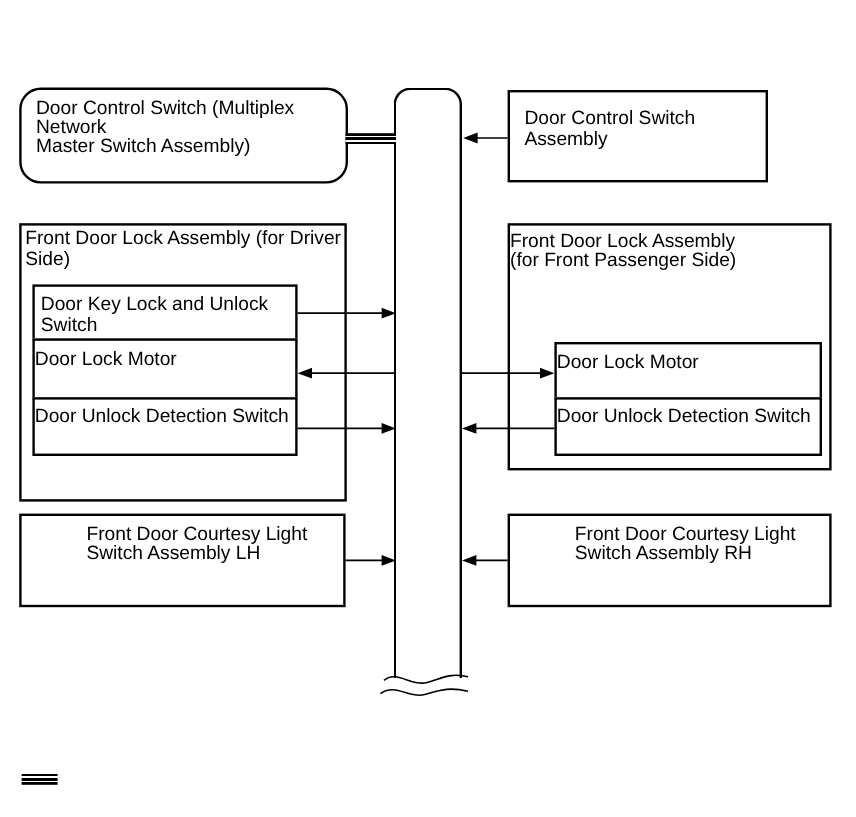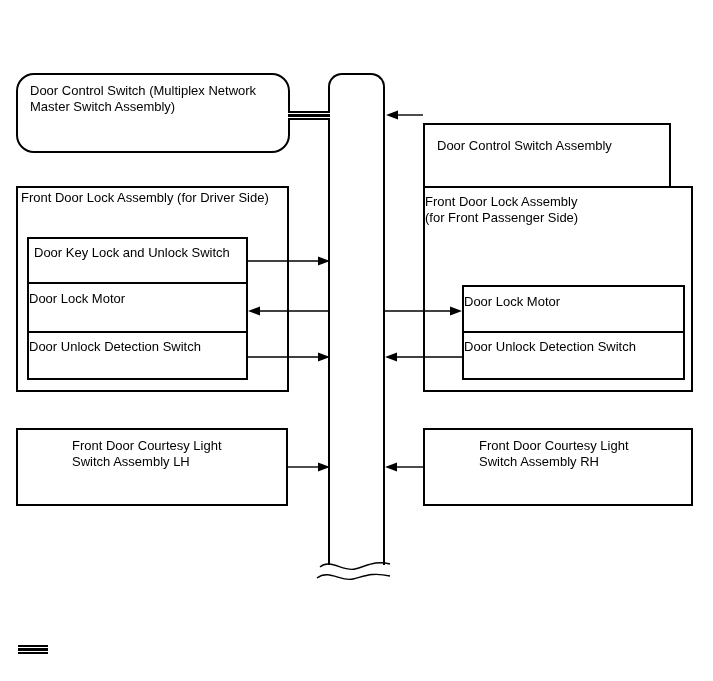--- a/index.html
+++ b/index.html
@@ -1,21 +1,21 @@
 <!DOCTYPE html>
 <html><head>
 <meta charset="utf-8">
 <style>
   html,body{margin:0;padding:0;background:#fff;}
   #canvas{
     position:relative;
     width:713px;height:681px;
     background:#ffffff;
     font-family:"Liberation Sans",sans-serif;
-    font-size:13px;
+    font-size:16px;
     color:#000;
     overflow:hidden;
   }
   .box{
     position:absolute;
     border:2px solid #000;
     background:#fff;
     box-sizing:border-box;
   }
   .rounded{border-radius:18px;}
@@ -52,25 +52,25 @@
 
 <div id="canvas">
 
   <div class="box rounded" style="left:16px;top:73px;width:274px;height:80px;padding:8px 12px;">
     <span class="lbl pre" style="line-height:16px;">Door Control Switch (Multiplex Network
 Master Switch Assembly)</span>
   </div>
 
   <div id="ecu-bar"></div>
 
-  <div class="box" style="left:423px;top:75px;width:248px;height:77px;padding:13px 12px;margin-top:48px;">
+  <div class="box" style="left:423px;top:75px;width:217px;height:77px;padding:13px 12px;">
     <span class="lbl">Door Control Switch Assembly</span>
   </div>
 
-  <div class="box" style="left:16px;top:186px;width:273px;height:206px;">
+  <div class="box" style="left:16px;top:186px;width:273px;height:232px;">
     <span class="lbl" style="position:absolute;left:3px;top:2px;">Front Door Lock Assembly (for Driver Side)</span>
     <div class="box" style="left:9px;top:49px;width:221px;height:47px;padding:6px 6px 0 5px;">
       <span class="lbl">Door Key Lock and Unlock Switch</span>
     </div>
     <div class="box center" style="left:9px;top:94px;width:221px;height:51px;padding-top:7px;">
       <span class="lbl">Door Lock Motor</span>
     </div>
     <div class="box center" style="left:9px;top:143px;width:221px;height:49px;padding-top:6px;">
       <span class="lbl">Door Unlock Detection Switch</span>
     </div>

